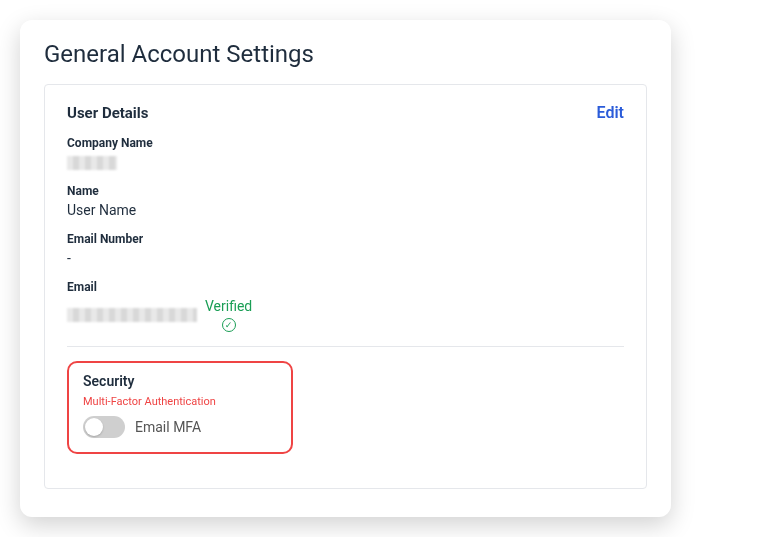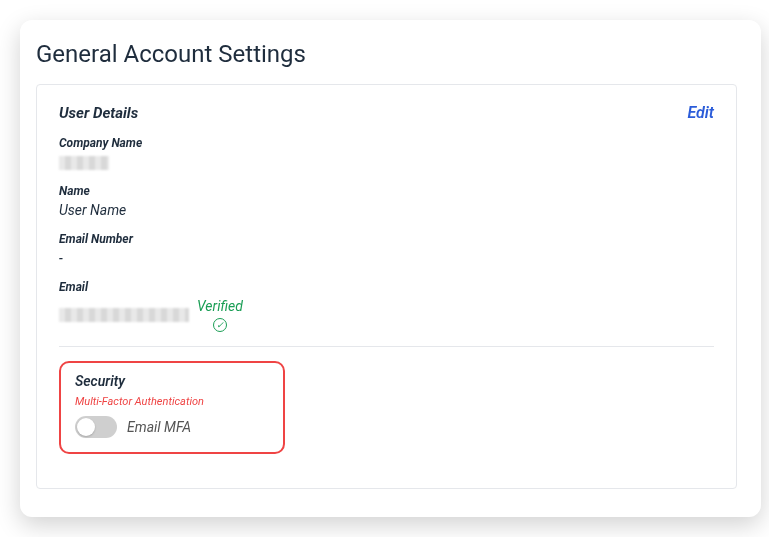--- a/index.html
+++ b/index.html
@@ -6,37 +6,36 @@
       box-sizing: border-box;
       margin: 0;
       padding: 0;
     }
     body {
       font-family: -apple-system, BlinkMacSystemFont, "Segoe UI", Roboto, "Helvetica Neue", Arial, sans-serif;
       background: #fff;
       padding: 20px;
     }
     .page-container {
-      width: 741px;
+      width: 651px;
       background: #fff;
       border-radius: 12px;
       box-shadow: 0 8px 24px rgba(0,0,0,0.18);
-      padding: 20px 24px 28px 16px;
+      padding: 20px 24px 28px 24px;
     }
     .page-title {
       font-size: 24px;
       font-weight: 400;
       color: #1f2d3d;
       margin-bottom: 16px;
     }
     .card {
       border: 1px solid #e5e7eb;
       border-radius: 4px;
       padding: 18px 22px 20px 22px;
-      font-style: italic;
     }
     .card-header {
       display: flex;
       justify-content: space-between;
       align-items: baseline;
       margin-bottom: 14px;
     }
     .section-title {
       font-size: 15px;
       font-weight: 700;

